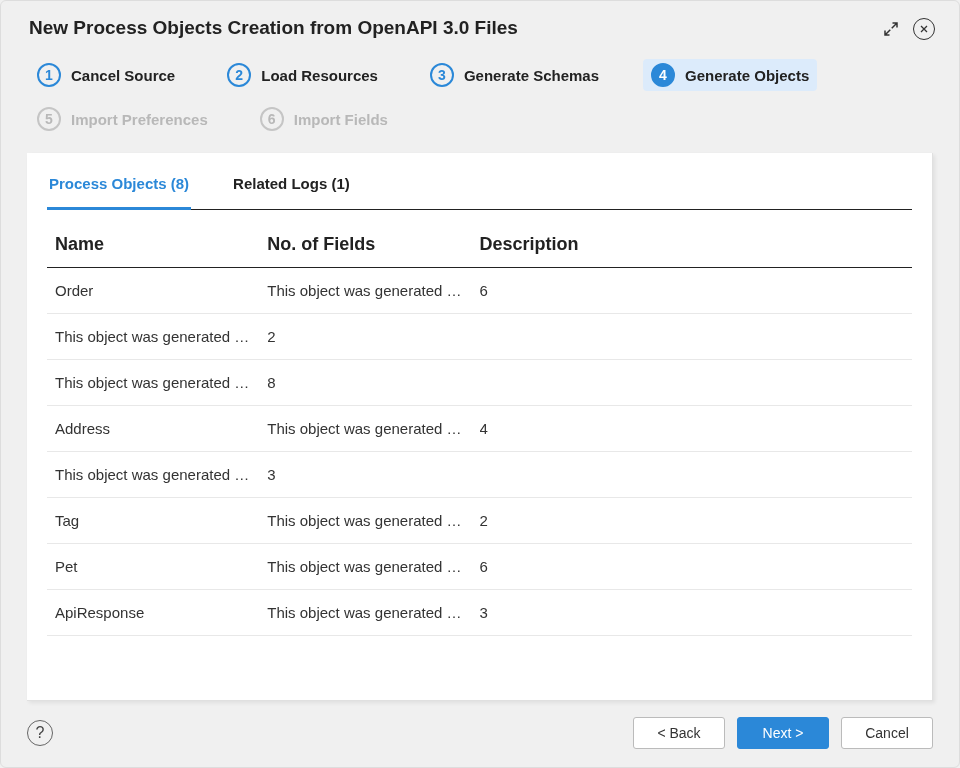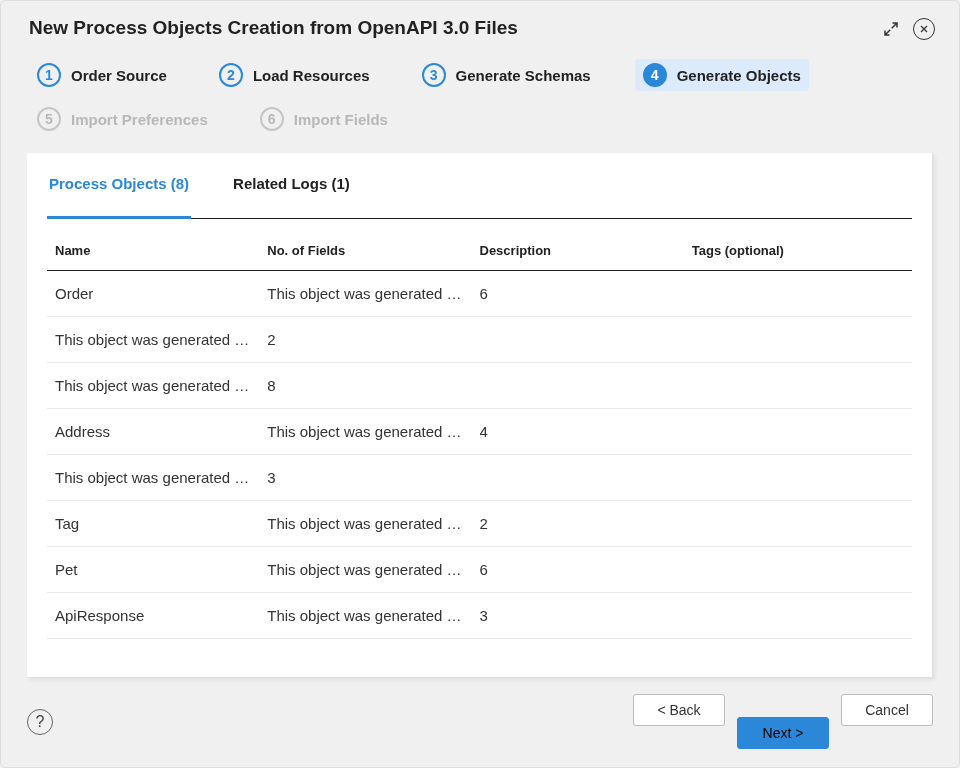--- a/index.html
+++ b/index.html
@@ -112,40 +112,40 @@
     }
     .tabs {
       display: flex;
       gap: 40px;
       border-bottom: 1px solid #222;
     }
     .tab {
       font-size: 15px;
       font-weight: 600;
       color: #222;
-      padding: 0 2px 24px 2px;
+      padding: 0 2px 15px 2px;
       cursor: pointer;
       margin-bottom: -1px;
     }
     .tab.active {
       color: #2b88d8;
       border-bottom: 3px solid #2b88d8;
     }
     .table {
       width: 100%;
       margin-top: 12px;
     }
     .thead, .trow {
       display: grid;
       grid-template-columns: 1.5fr 1.5fr 1.5fr 1.5fr;
       align-items: center;
     }
     .thead {
       font-weight: 600;
-      font-size: 13px;
+      font-size: 18px;
       color: #222;
       padding: 12px 8px;
       border-bottom: 1.5px solid #222;
     }
     .trow {
       font-size: 15px;
       color: #333;
       padding: 14px 8px;
       border-bottom: 1px solid #e8e8e8;
     }
@@ -187,22 +187,21 @@
       font-size: 14px;
       color: #333;
       cursor: pointer;
       display: flex;
       align-items: center;
       justify-content: center;
     }
     .btn.primary {
       background: #2b88d8;
       border-color: #2b88d8;
-      color: #000000;
-      margin-top: 23px;
+      color: #ffffff;
     }
   </style>
 </head>
 <body>
 
 <div class="dialog">
   <div class="header">
     <div class="header-title">New Process Objects Creation from OpenAPI 3.0 Files</div>
     <div class="header-controls">
       <div class="icon-btn">
@@ -214,21 +213,21 @@
         <svg width="12" height="12" viewBox="0 0 24 24" fill="none" stroke="currentColor" stroke-width="2.5">
           <path d="M18 6L6 18M6 6l12 12"></path>
         </svg>
       </div>
     </div>
   </div>
 
   <div class="steps">
     <div class="step done">
       <div class="step-num">1</div>
-      <span>Order Source</span>
+      <span>Cancel Source</span>
     </div>
     <div class="step done">
       <div class="step-num">2</div>
       <span>Load Resources</span>
     </div>
     <div class="step done">
       <div class="step-num">3</div>
       <span>Generate Schemas</span>
     </div>
     <div class="step current">
@@ -249,21 +248,20 @@
     <div class="tabs">
       <div class="tab active">Process Objects (8)</div>
       <div class="tab">Related Logs (1)</div>
     </div>
 
     <div class="table">
       <div class="thead">
         <div class="tcell">Name</div>
         <div class="tcell">No. of Fields</div>
         <div class="tcell">Description</div>
-        <div class="tcell">Tags (optional)</div>
       </div>
       <div id="tbody">
           <div class="trow">
             <div class="tcell">Order</div>
             <div class="tcell">This object was generated fro...</div>
             <div class="tcell">6</div>
             <div class="tcell"></div>
           </div>
           <div class="trow">
             <div class="tcell">This object was generated fro...</div>

